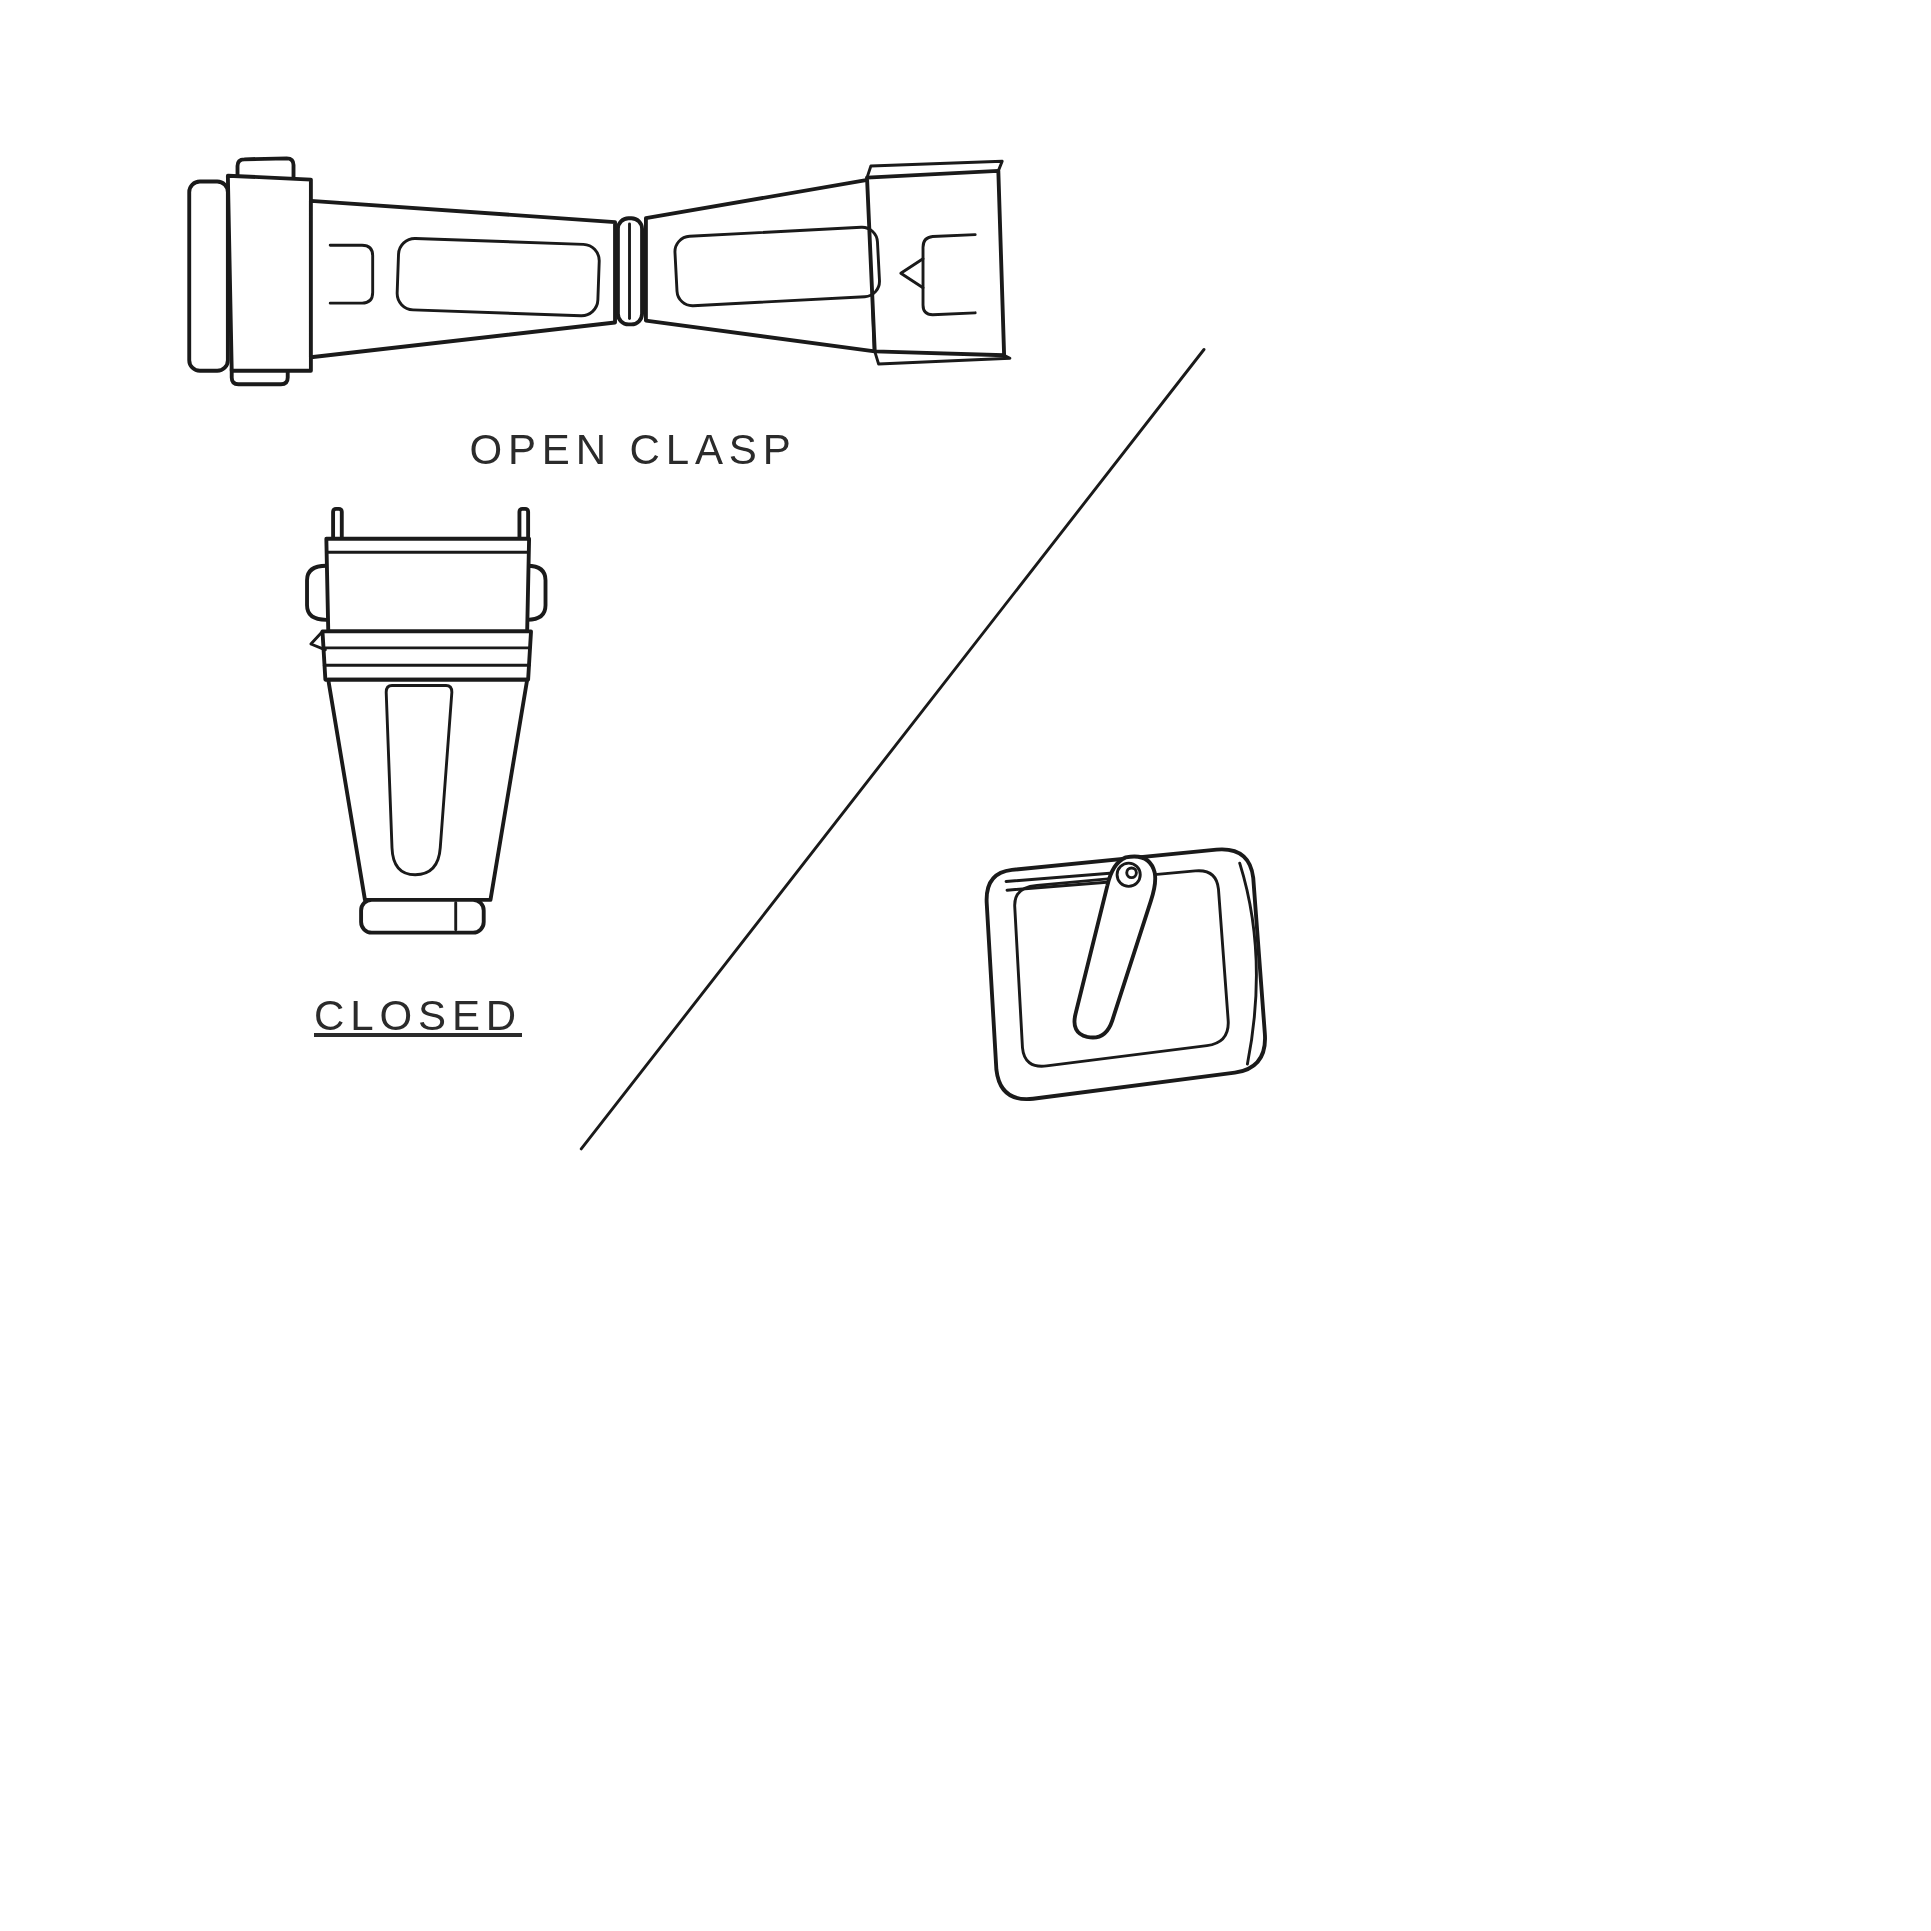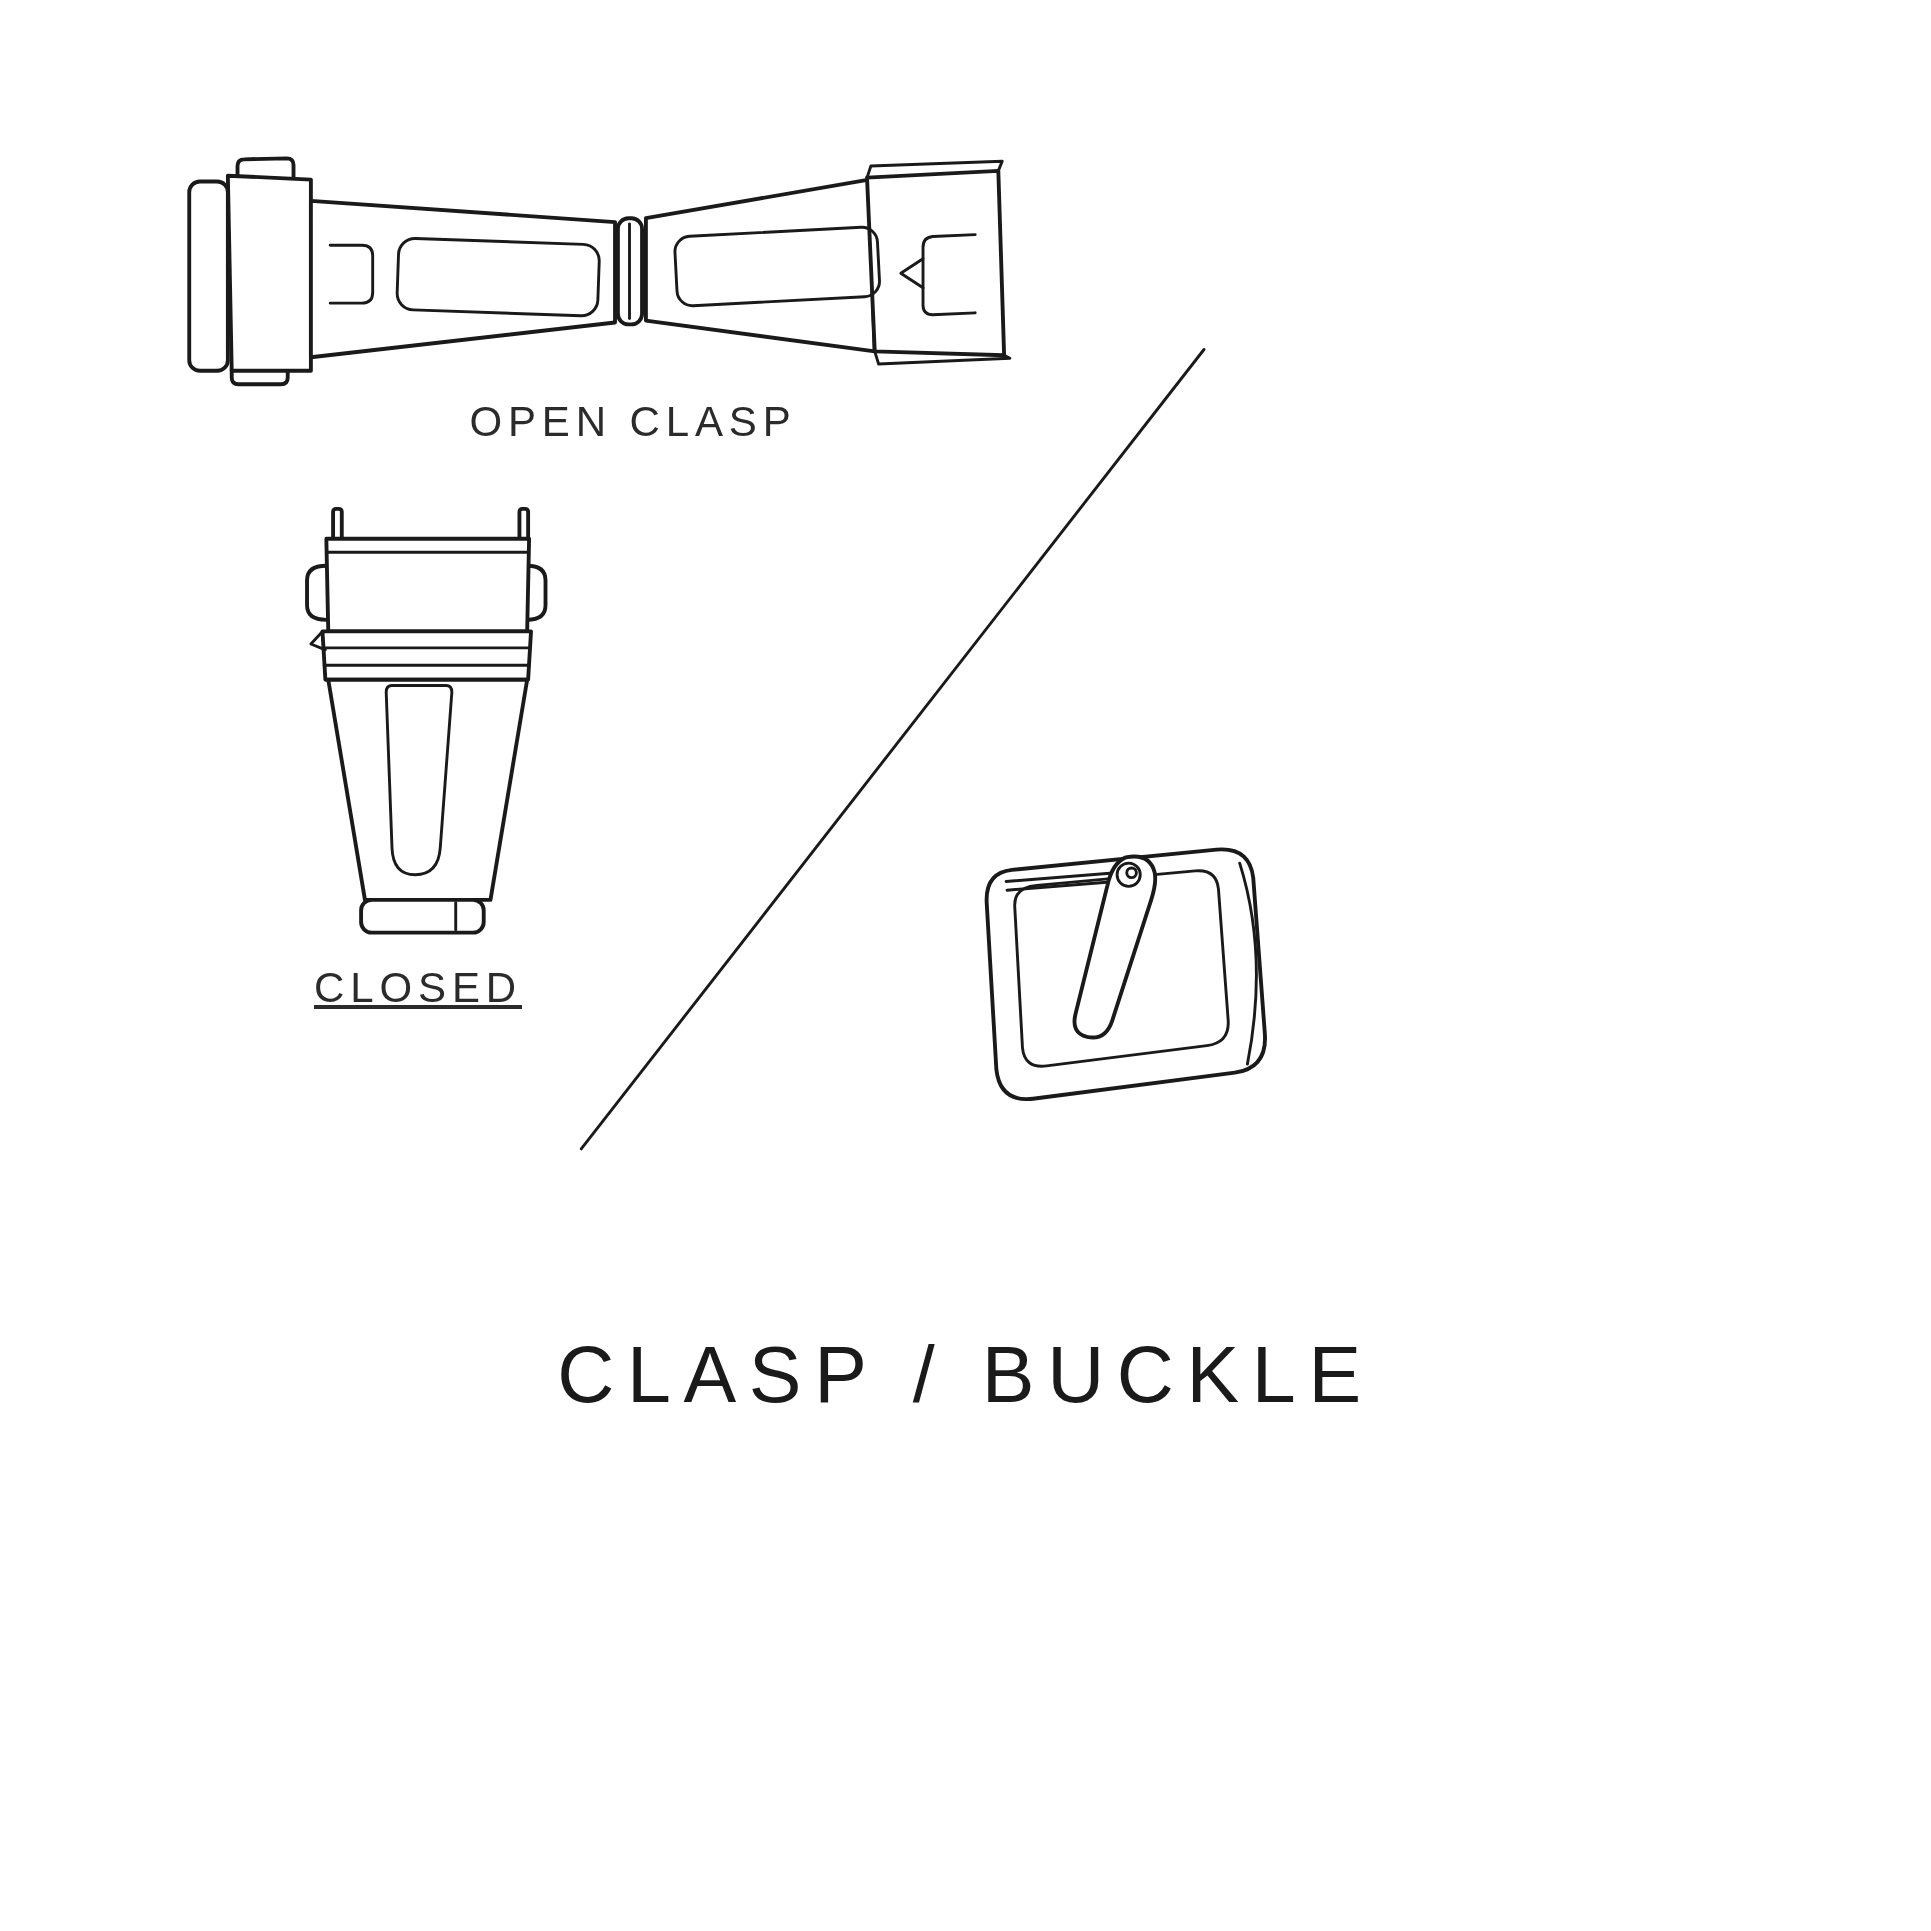--- a/index.html
+++ b/index.html
@@ -17,20 +17,21 @@
   .w-main{stroke-width:4;}
   .w-thin{stroke-width:3;}
   .caption{
     position:absolute;
     text-align:center;
     color:#2b2b2b;
     font-size:42px;
     letter-spacing:0.14em;
     font-weight:400;
     white-space:nowrap;
+    margin-top:28px;
   }
   .caption-open{left:319px;top:398px;width:628px;}
   .caption-closed{left:220px;top:964px;width:396px;text-decoration:underline;}
   .title{
     position:absolute;
     left:0;top:1329px;width:1931px;
     text-align:center;
     color:#1a1a1a;
     font-size:79px;
     letter-spacing:0.16em;
@@ -121,16 +122,15 @@
         <circle cx="1172" cy="904" r="5" class="w-thin"></circle>
       </g>
 
     </g>
   </svg>
 
   <div class="caption caption-open">OPEN CLASP</div>
 
   <div class="caption caption-closed">CLOSED</div>
 
-  <div class="title">CLASP / BUCKLE</div>
 
 </div>
 
 
 </body></html>

